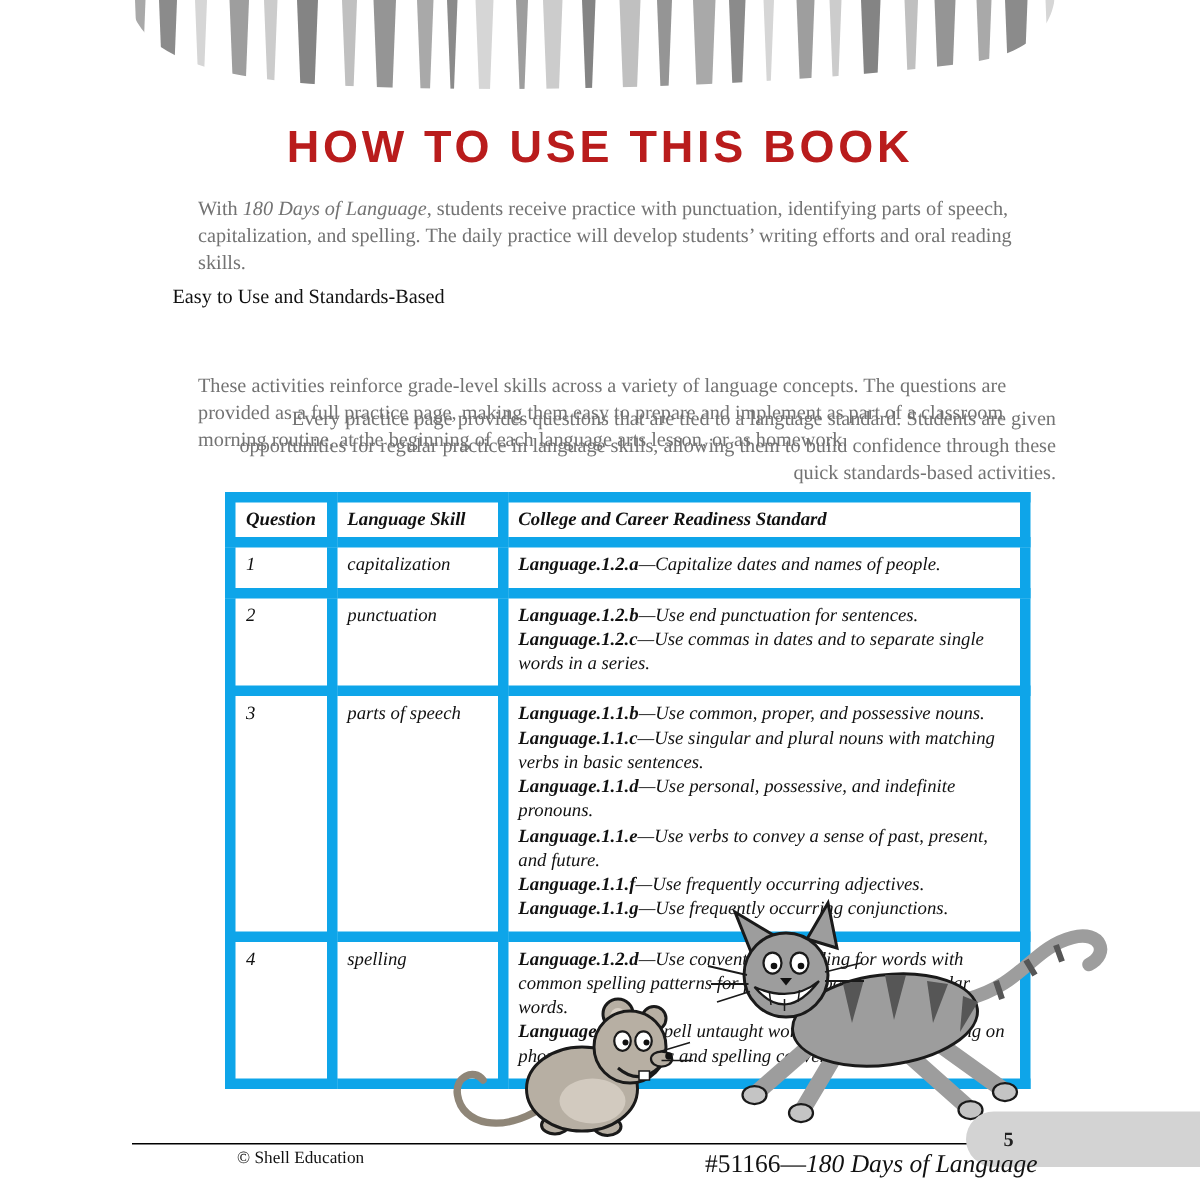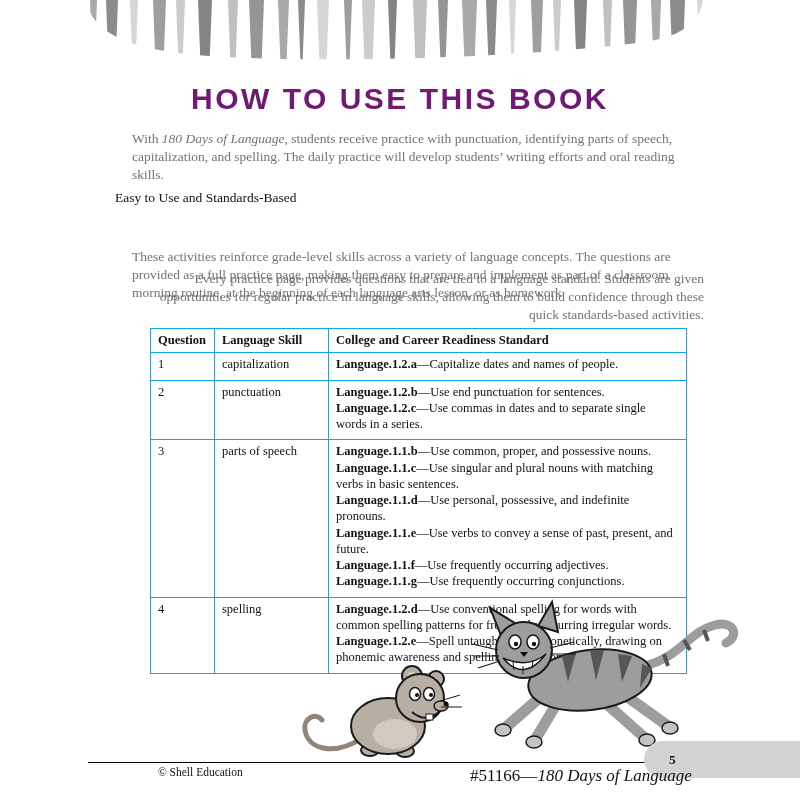--- a/index.html
+++ b/index.html
@@ -10,44 +10,45 @@
     color:#111;
     position:relative;
     overflow:hidden;
   }
   .band { position:absolute; top:0; left:0; }
   .page-title {
     position:absolute; top:82px; left:0; width:100%;
     text-align:center;
     font-family:"Liberation Sans", sans-serif;
     font-weight:900; font-size:30px; letter-spacing:2.5px;
-    color:#701a75;
+    color:#b91c1c;
   }
   .bodytext {
     position:absolute; left:132px; width:572px;
     font-size:13.5px; line-height:1.34; color:#737373;
   }
   .intro { top:130px; }
   .section-heading {
     position:absolute; left:115px; top:190px;
     font-size:13.5px; font-weight:normal; color:#111;
   }
   .para1 { top:212px;margin-top:36px; }
   .para2 { top:270px;text-align:right; }
   table.standards {
     position:absolute; left:150px; top:328px;
     border-collapse:collapse;
     width:537px;
     font-size:12.5px; line-height:1.3;
   }
   table.standards th, table.standards td {
-    border:1px solid #0ea5e9;
+    border:7px solid #0ea5e9;
     padding:3px 7px 7px 7px;
     vertical-align:top;
     text-align:left;
+    font-style:italic;
   }
   table.standards th { font-weight:bold; padding-bottom:4px; }
   .col-q { width:64px; }
   .col-skill { width:114px; }
   .standard b { font-weight:bold; }
   .illustration { position:absolute; left:300px; top:598px; }
   .footer-line {
     position:absolute; left:88px; right:152px; top:762px;
     border-top:1.5px solid #000;
   }

